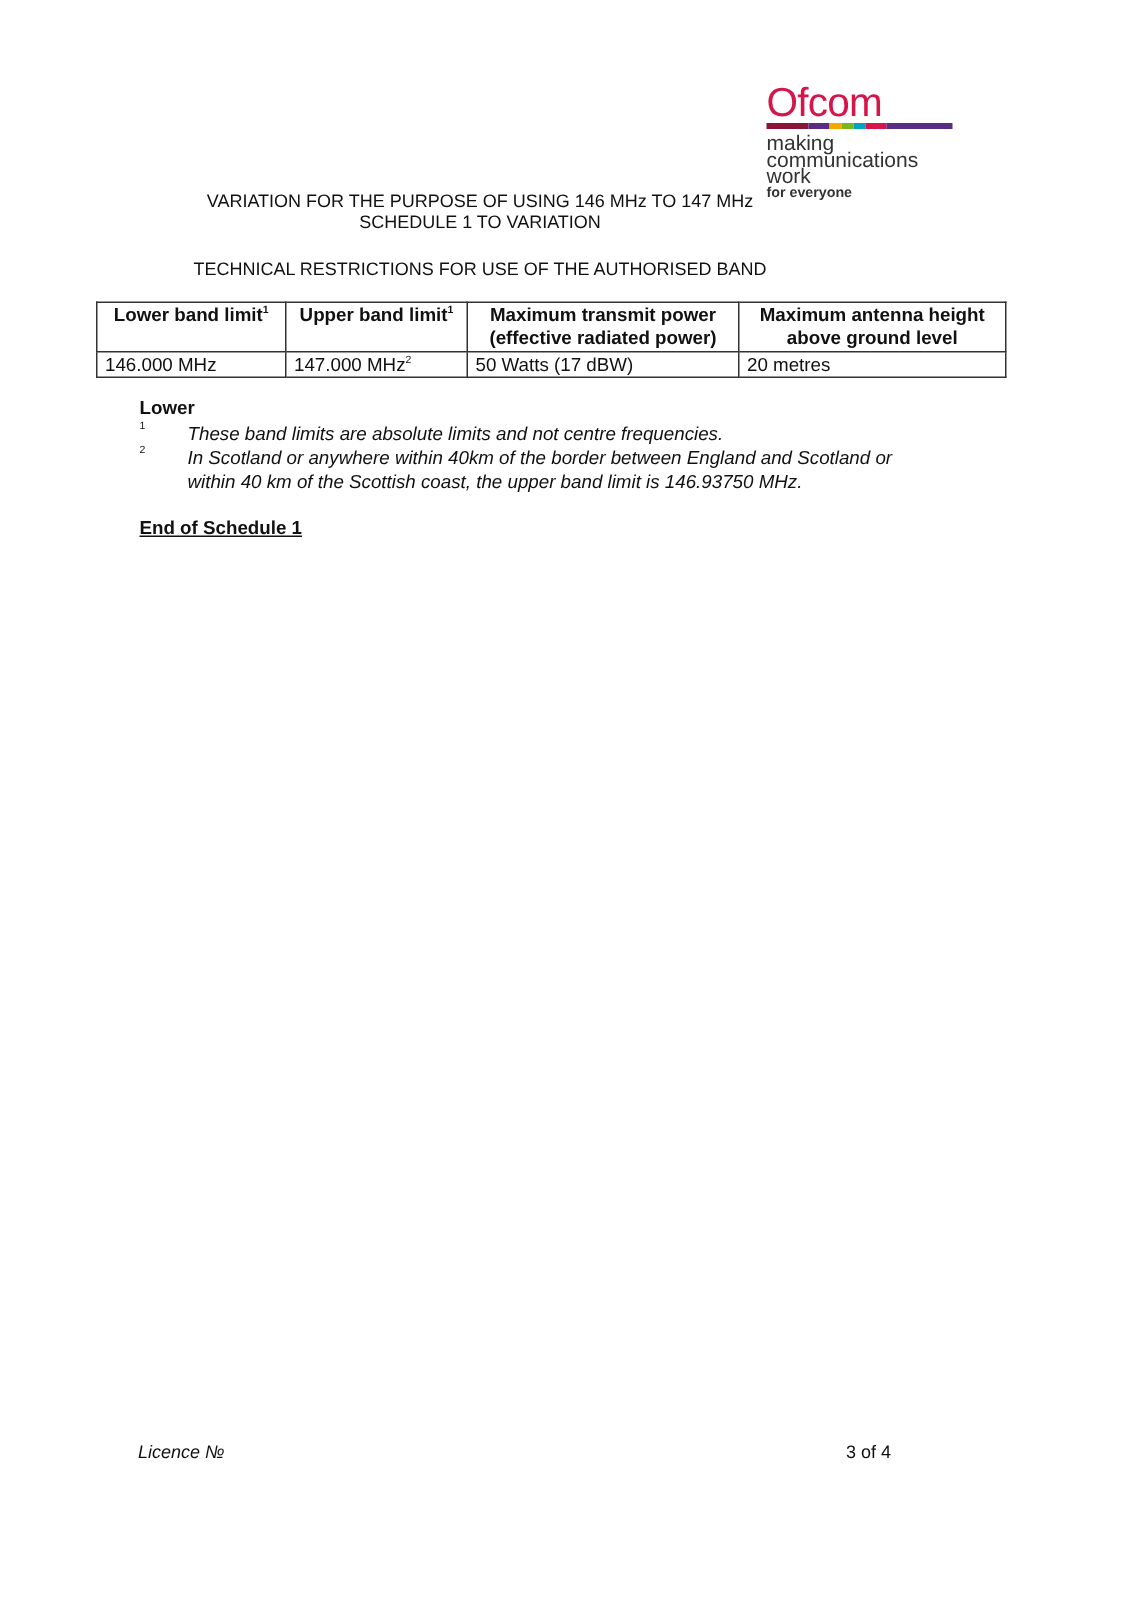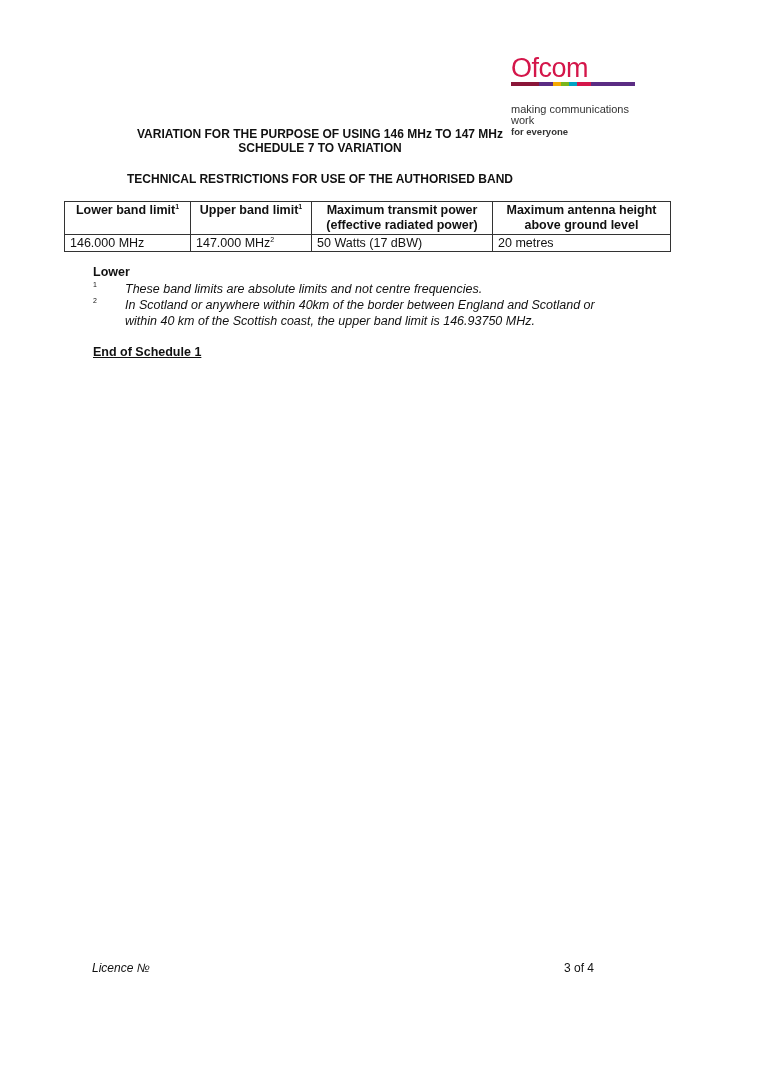--- a/index.html
+++ b/index.html
@@ -1,23 +1,23 @@
 <!DOCTYPE html>
 <html><head>
 <meta charset="utf-8">
 <style>
   html, body { margin: 0; padding: 0; background: #ffffff; }
   body { width: 757px; height: 1071px; position: relative; font-family: "Liberation Sans", sans-serif; color: #111; overflow: hidden; }
   .logo { position: absolute; left: 511px; top: 56px; width: 126px; }
   .logo-word { font-family: "Liberation Sans", sans-serif; font-weight: normal; font-size: 27px; color: #d4164a; letter-spacing: -0.5px; line-height: 24px; height: 24px; }
   .logo-bar { display: flex; height: 4px; margin-top: 2px; width: 124px; }
   .logo-bar span { display: block; height: 4px; }
-  .logo-tag1 { font-size: 11px; color: #333; margin-top: 18px; line-height: 11px; }
+  .logo-tag1 { font-size: 14px; color: #333; margin-top: 4px; line-height: 11px; }
   .logo-tag2 { font-size: 9.5px; color: #333; font-weight: bold; line-height: 11px; }
-  .title { position: absolute; left: 0; width: 640px; text-align: center; font-weight: bold; font-size: 12px; line-height: 14px; }
+  .title { position: absolute; left: 0; width: 640px; text-align: center; font-weight: normal; font-size: 12px; line-height: 14px; }
   table.tech { position: absolute; left: 64px; top: 201px; width: 607px; border-collapse: collapse; font-size: 12.5px; }
   table.tech th, table.tech td { border: 1px solid #333; padding: 1px 5px; }
   table.tech th { font-weight: bold; text-align: center; vertical-align: top; line-height: 15px; }
   table.tech td { text-align: left; line-height: 14px; margin-left: 17px; }
   sup { font-size: 7px; vertical-align: super; line-height: 0; }
   .notes-head { position: absolute; left: 93px; top: 265px; font-weight: bold; font-size: 12.5px; }
   .note { position: absolute; left: 93px; font-size: 12.5px; line-height: 16px; }
   .note .num { position: absolute; left: 0; top: -4px; font-size: 7px; }
   .note .txt { position: absolute; left: 32px; width: 520px; font-style: italic; }
   .end { position: absolute; left: 93px; top: 345px; font-weight: bold; font-size: 12.5px; text-decoration: underline; }
@@ -36,21 +36,21 @@
     <span style="width:8px;background:#7ab51d"></span>
     <span style="width:8px;background:#00a3c4"></span>
     <span style="width:14px;background:#d4164a"></span>
     <span style="width:44px;background:#5b2c83"></span>
   </div>
   <div class="logo-tag1">making communications work</div>
   <div class="logo-tag2">for everyone</div>
 </div>
 
 <div class="title" style="top:127px">VARIATION FOR THE PURPOSE OF USING 146 MHz TO 147 MHz</div>
-<div class="title" style="top:141px">SCHEDULE 7 TO VARIATION</div>
+<div class="title" style="top:141px">SCHEDULE 1 TO VARIATION</div>
 <div class="title" style="top:172px">TECHNICAL RESTRICTIONS FOR USE OF THE AUTHORISED BAND</div>
 
 <table class="tech">
   <thead>
     <tr>
       <th style="width:115px"><span>Lower band limit</span><sup>1</sup></th>
       <th style="width:110px"><span>Upper band limit</span><sup>1</sup></th>
       <th style="width:170px"><span>Maximum transmit power</span><br><span>(effective radiated power)</span></th>
       <th><span>Maximum antenna height</span><br><span>above ground level</span></th>
     </tr>

